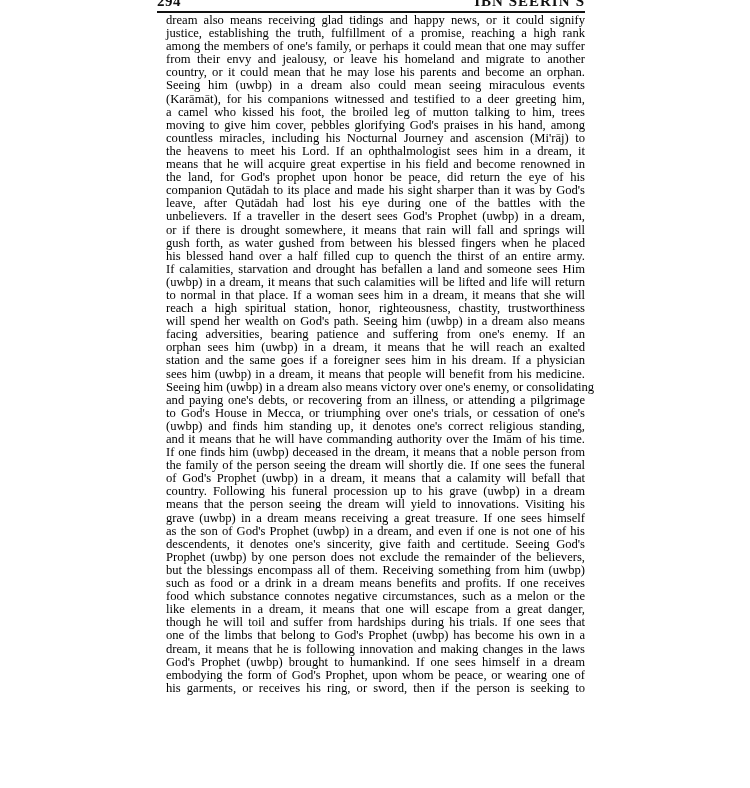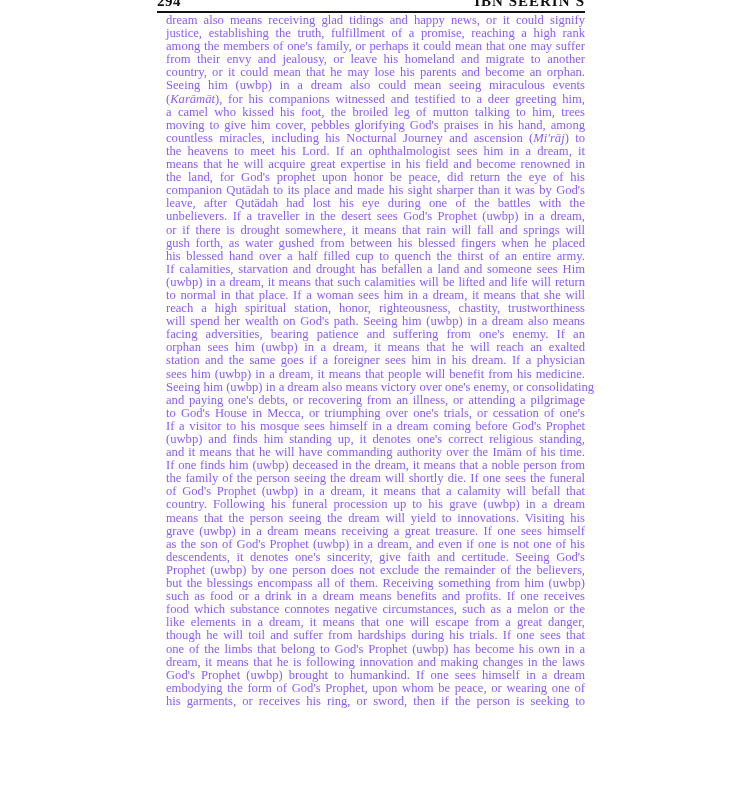--- a/index.html
+++ b/index.html
@@ -53,35 +53,34 @@
     background: #111;
   }
   .body-text {
     position: absolute;
     left: 166px;
     top: 14px;
     width: 419px;
     font-family: "Liberation Serif", "DejaVu Serif", serif;
     font-size: 12.6px;
     line-height: 13.1px;
-    color: #8b5cf6;
+    color: #000000;
   }
   .line {
     display: block;
     white-space: nowrap;
     text-align: justify;
     text-align-last: justify;
     height: 13.1px;
     overflow: visible;
   }
   .line.last {
     text-align-last: justify;
   }
   .italic {
-    font-style: italic;
     margin-top: 43px;
   }
 </style>
 </head>
 <body>
 
 <div class="page">
   <div class="running-head">
     <span class="page-number">294</span>
     <span class="book-title">IBN SEERIN'S</span>
@@ -113,21 +112,20 @@
       <span class="line">to normal in that place. If a woman sees him in a dream, it means that she will</span>
       <span class="line">reach a high spiritual station, honor, righteousness, chastity, trustworthiness</span>
       <span class="line">will spend her wealth on God's path. Seeing him (uwbp) in a dream also means</span>
       <span class="line">facing adversities, bearing patience and suffering from one's enemy. If an</span>
       <span class="line">orphan sees him (uwbp) in a dream, it means that he will reach an exalted</span>
       <span class="line">station and the same goes if a foreigner sees him in his dream. If a physician</span>
       <span class="line">sees him (uwbp) in a dream, it means that people will benefit from his medicine.</span>
       <span class="line">Seeing him (uwbp) in a dream also means victory over one's enemy, or consolidating</span>
       <span class="line">and paying one's debts, or recovering from an illness, or attending a pilgrimage</span>
       <span class="line">to God's House in Mecca, or triumphing over one's trials, or cessation of one's</span>
-      <span class="line">If a visitor to his mosque sees himself in a dream coming before God's Prophet</span>
       <span class="line">(uwbp) and finds him standing up, it denotes one's correct religious standing,</span>
       <span class="line">and it means that he will have commanding authority over the Imām of his time.</span>
       <span class="line">If one finds him (uwbp) deceased in the dream, it means that a noble person from</span>
       <span class="line">the family of the person seeing the dream will shortly die. If one sees the funeral</span>
       <span class="line">of God's Prophet (uwbp) in a dream, it means that a calamity will befall that</span>
       <span class="line">country. Following his funeral procession up to his grave (uwbp) in a dream</span>
       <span class="line">means that the person seeing the dream will yield to innovations. Visiting his</span>
       <span class="line">grave (uwbp) in a dream means receiving a great treasure. If one sees himself</span>
       <span class="line">as the son of God's Prophet (uwbp) in a dream, and even if one is not one of his</span>
       <span class="line">descendents, it denotes one's sincerity, give faith and certitude. Seeing God's</span>

